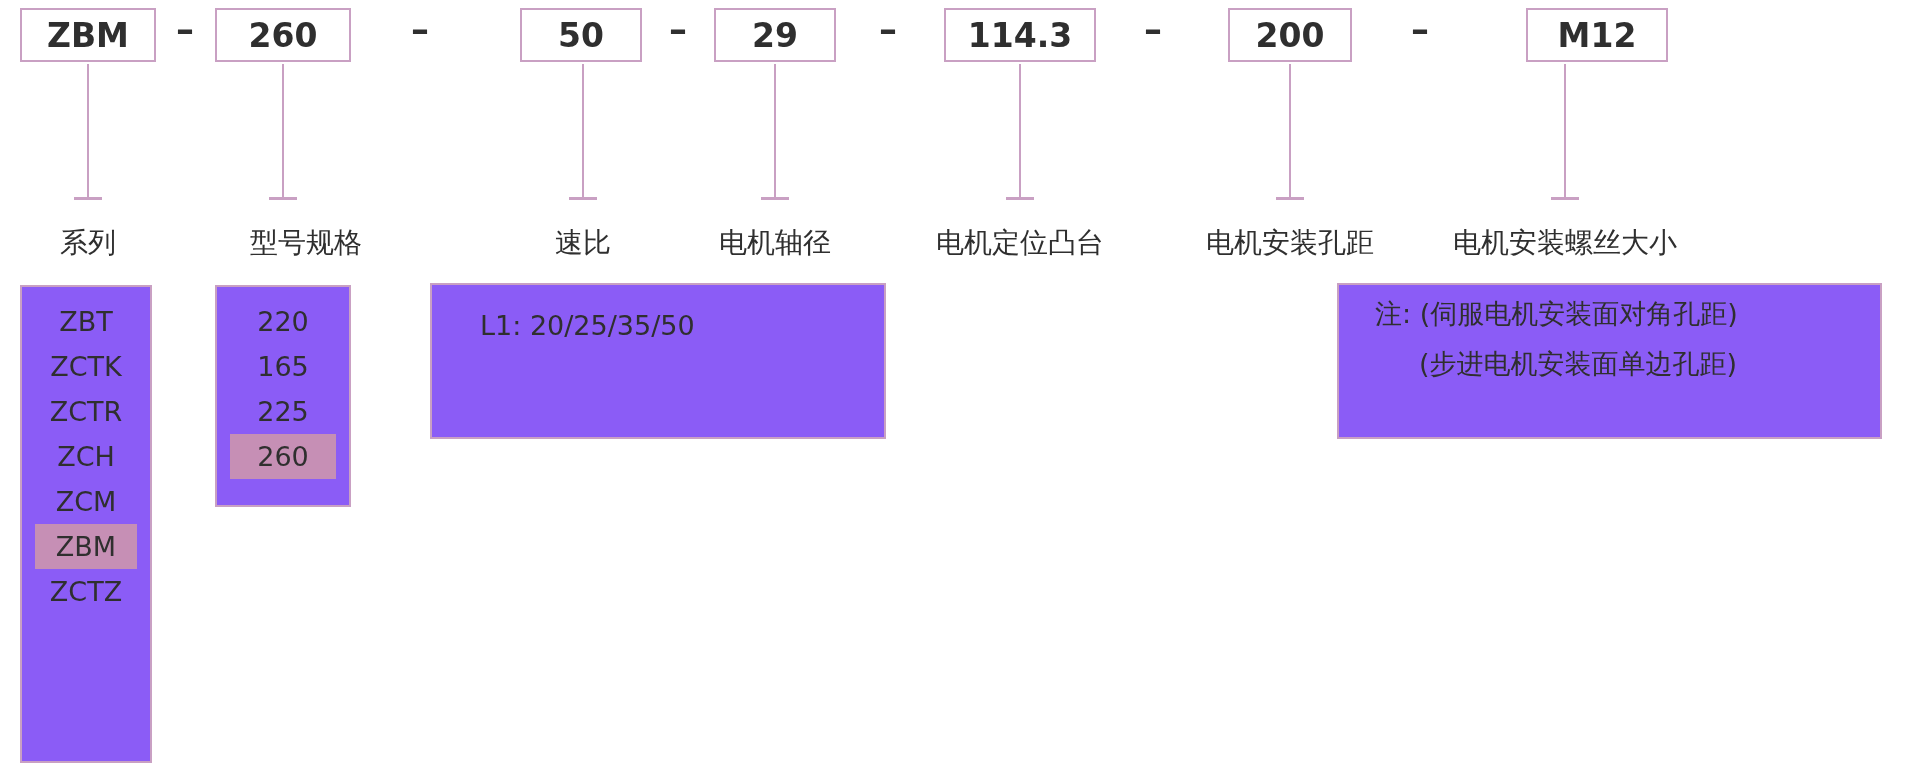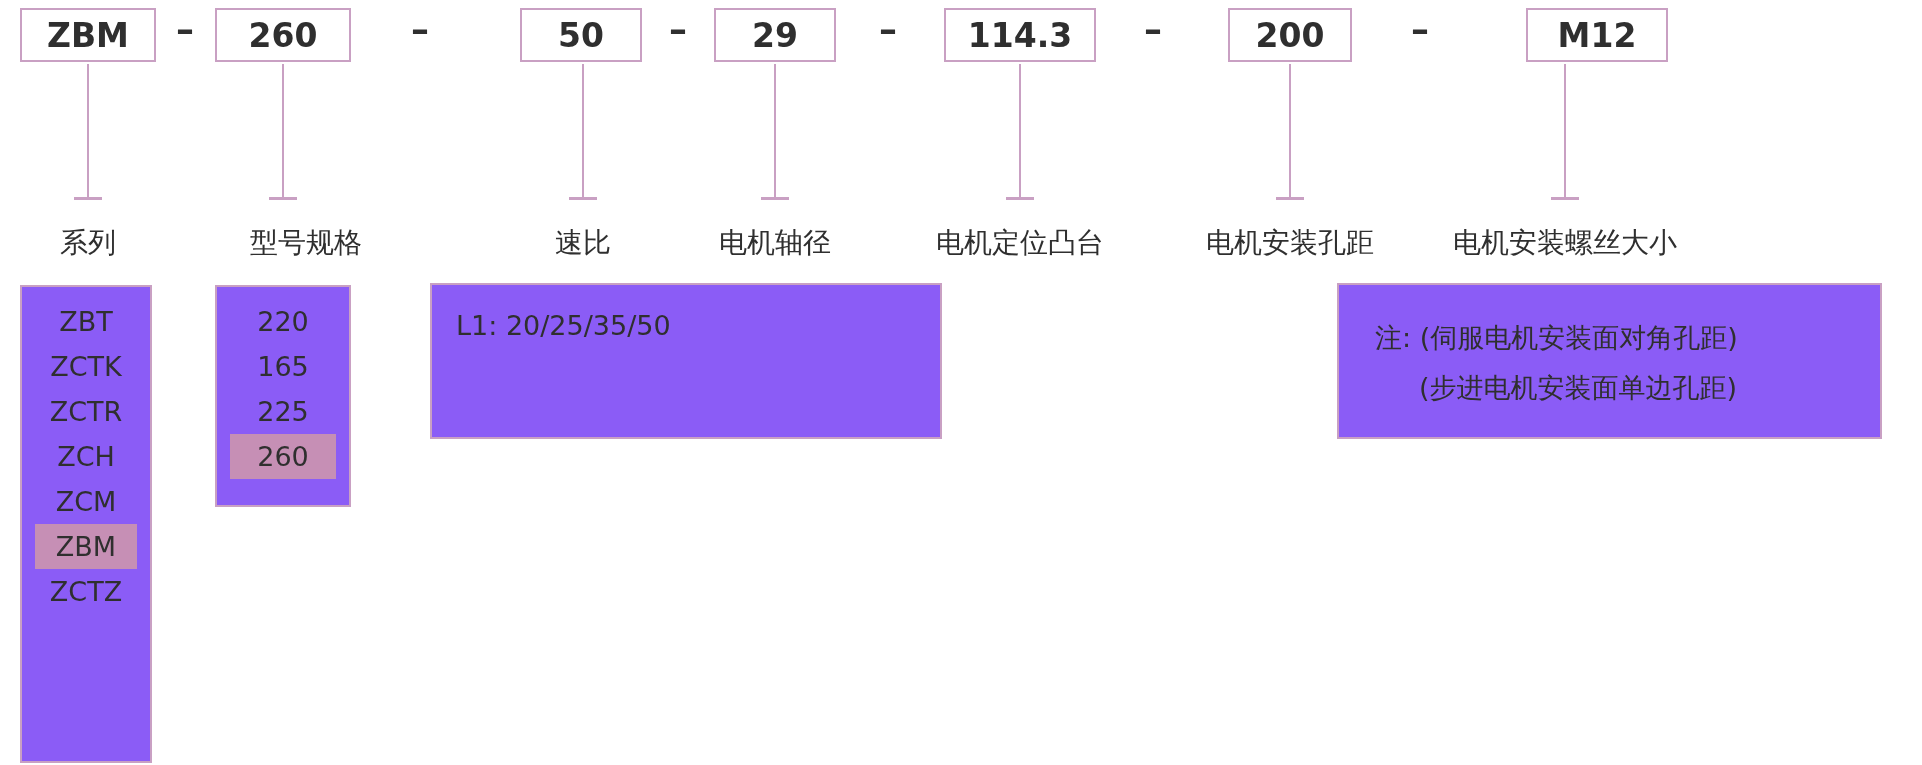--- a/index.html
+++ b/index.html
@@ -85,21 +85,21 @@
   .text-line {
     font-size: 27px;
     line-height: 50px;
     color: #2f2f2f;
     white-space: nowrap;
   }
   .ratio-lines {
     padding: 16px 0 0 48px;
   }
   .note-lines {
-    padding: 28px 0 0 36px;
+    padding: 4px 0 0 36px;
   }
   .note-line-indent {
     padding-left: 44px;
   }
 </style>
 </head>
 <body>
 
 <div class="canvas">
 
@@ -166,21 +166,21 @@
     <div class="opt-item">ZCTZ</div>
   </div>
 
   <div class="opt-box opt-list" style="left:215px;top:285px;width:136px;height:222px;">
     <div class="opt-item">220</div>
     <div class="opt-item">165</div>
     <div class="opt-item">225</div>
     <div class="opt-item hl">260</div>
   </div>
 
-  <div class="opt-box ratio-lines" style="left:430px;top:283px;width:512px;height:156px;padding-left:24px;">
+  <div class="opt-box ratio-lines" style="left:430px;top:283px;width:456px;height:156px;">
     <div class="text-line">L1: 20/25/35/50</div>
   </div>
 
   <div class="opt-box note-lines" style="left:1337px;top:283px;width:545px;height:156px;">
     <div class="text-line">注: (伺服电机安装面对角孔距)</div>
     <div class="text-line note-line-indent">(步进电机安装面单边孔距)</div>
   </div>
 
 </div>
 

